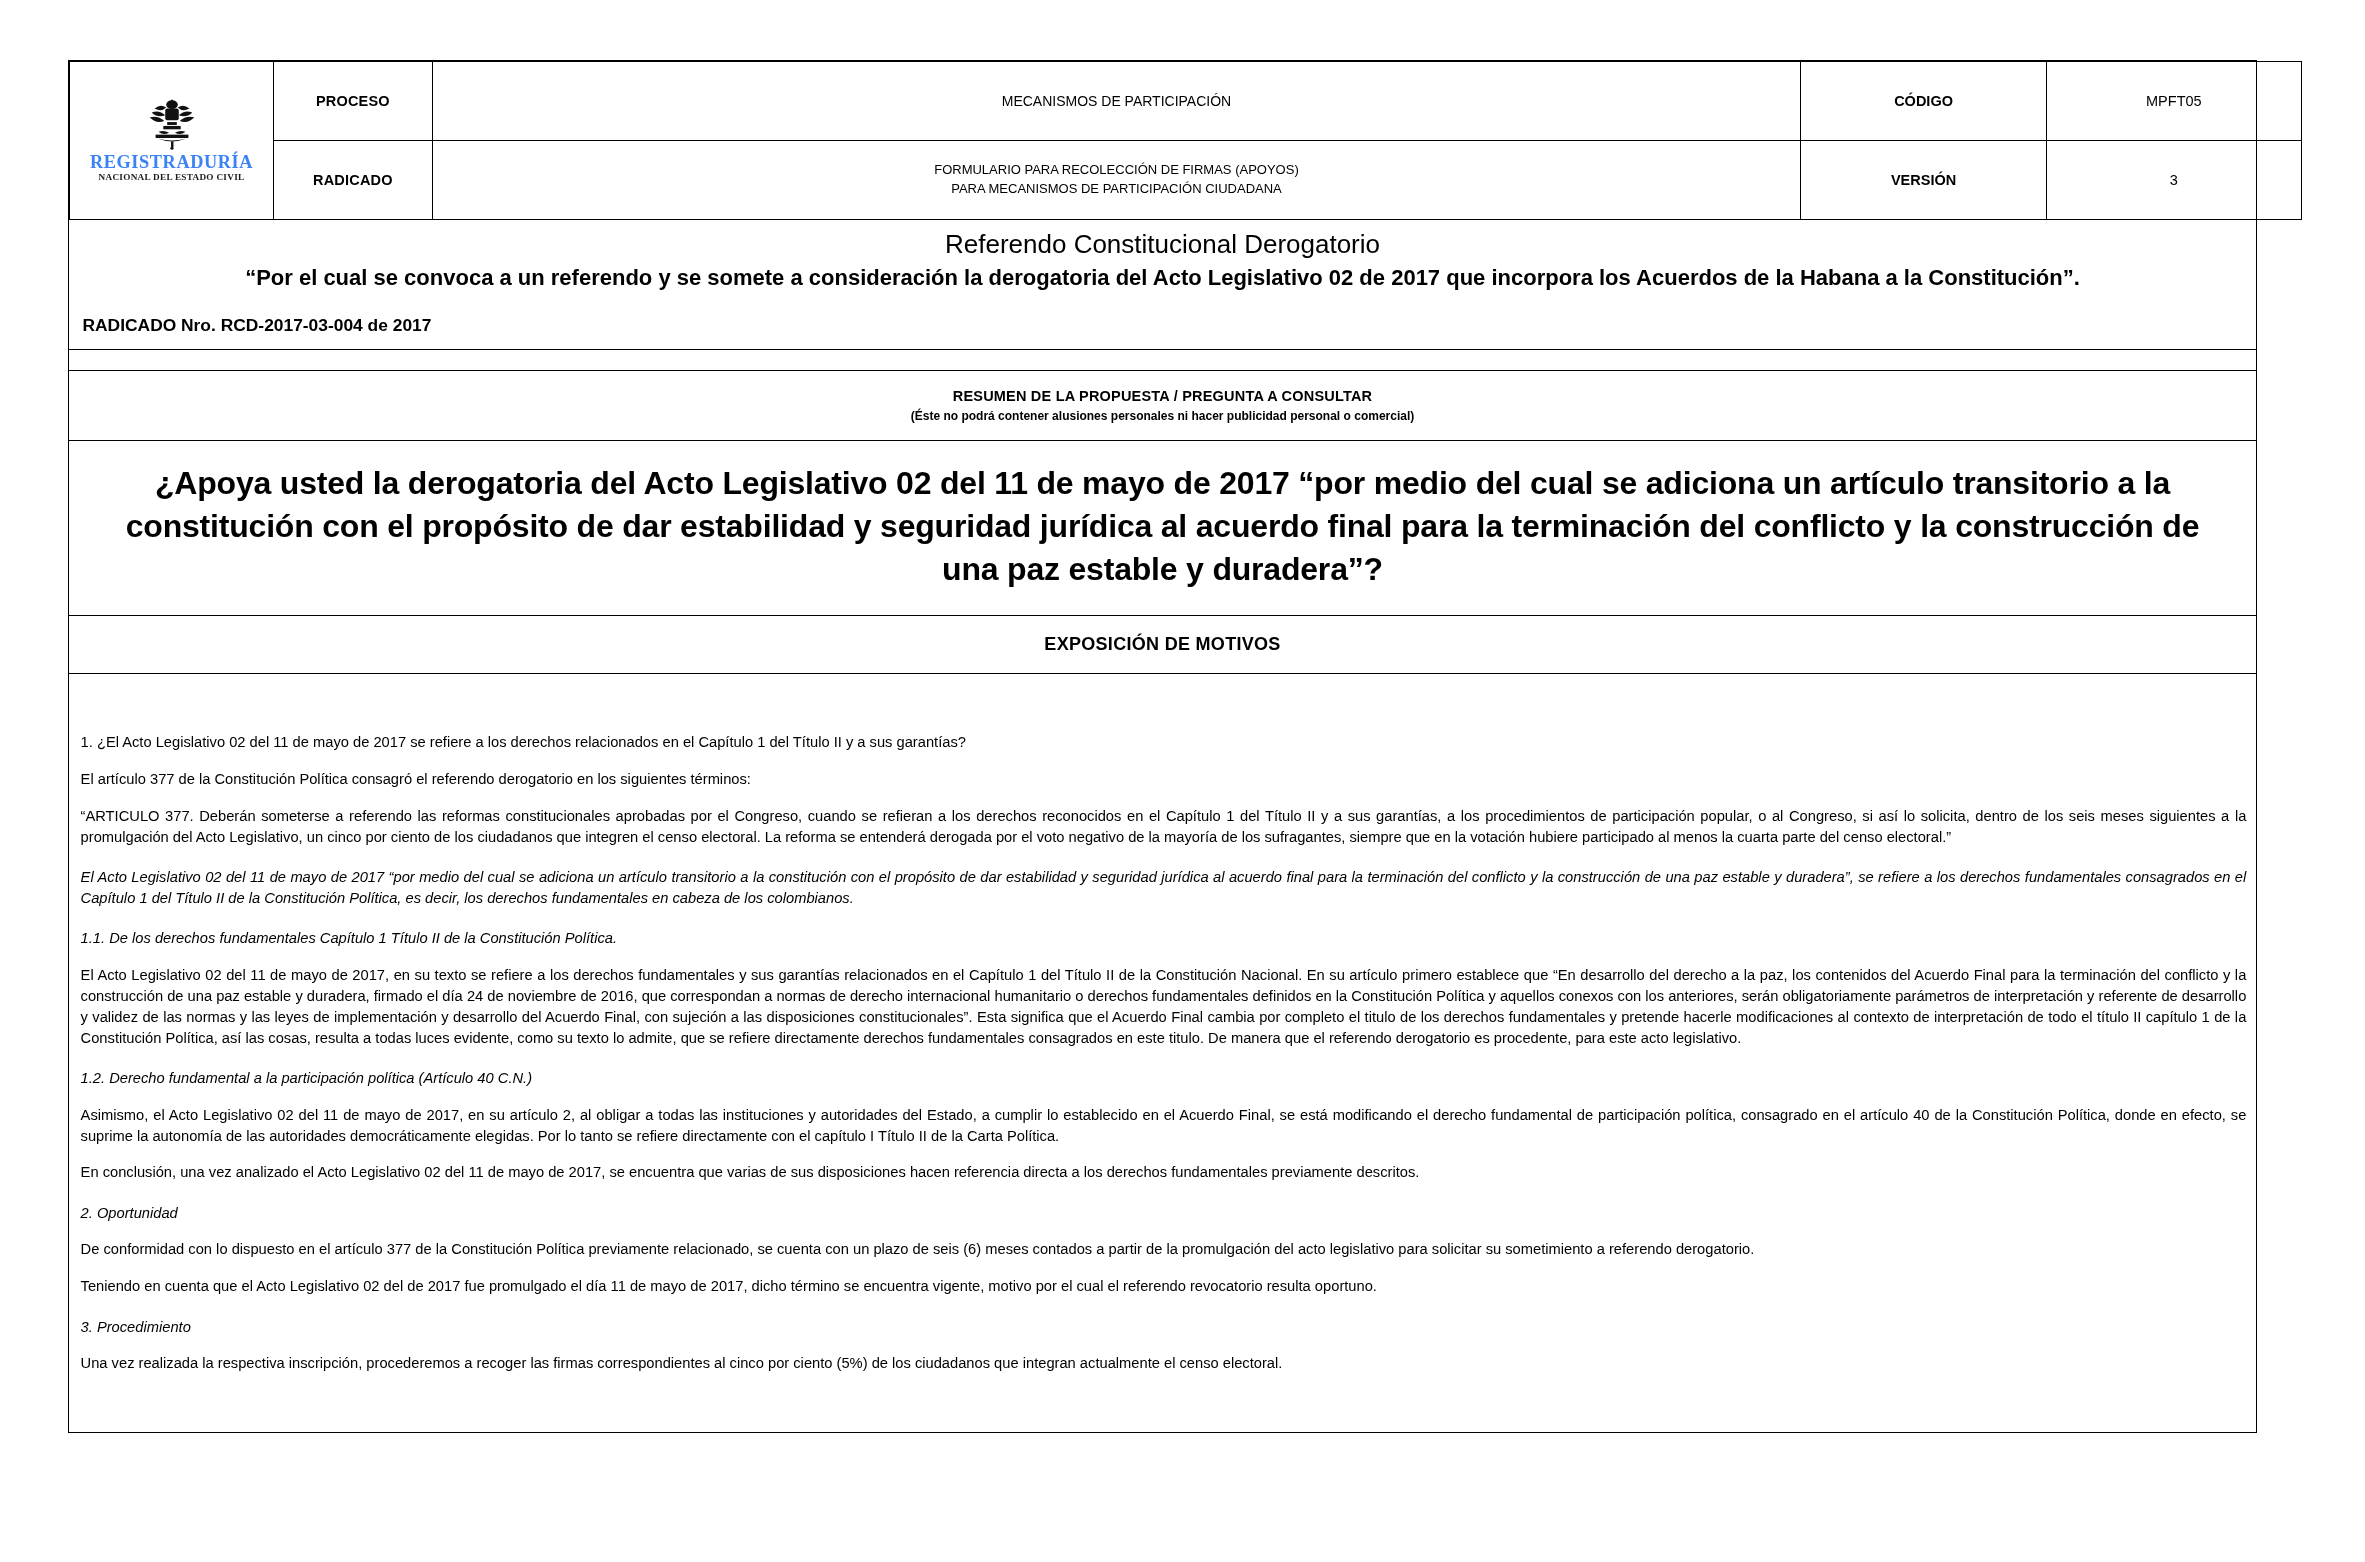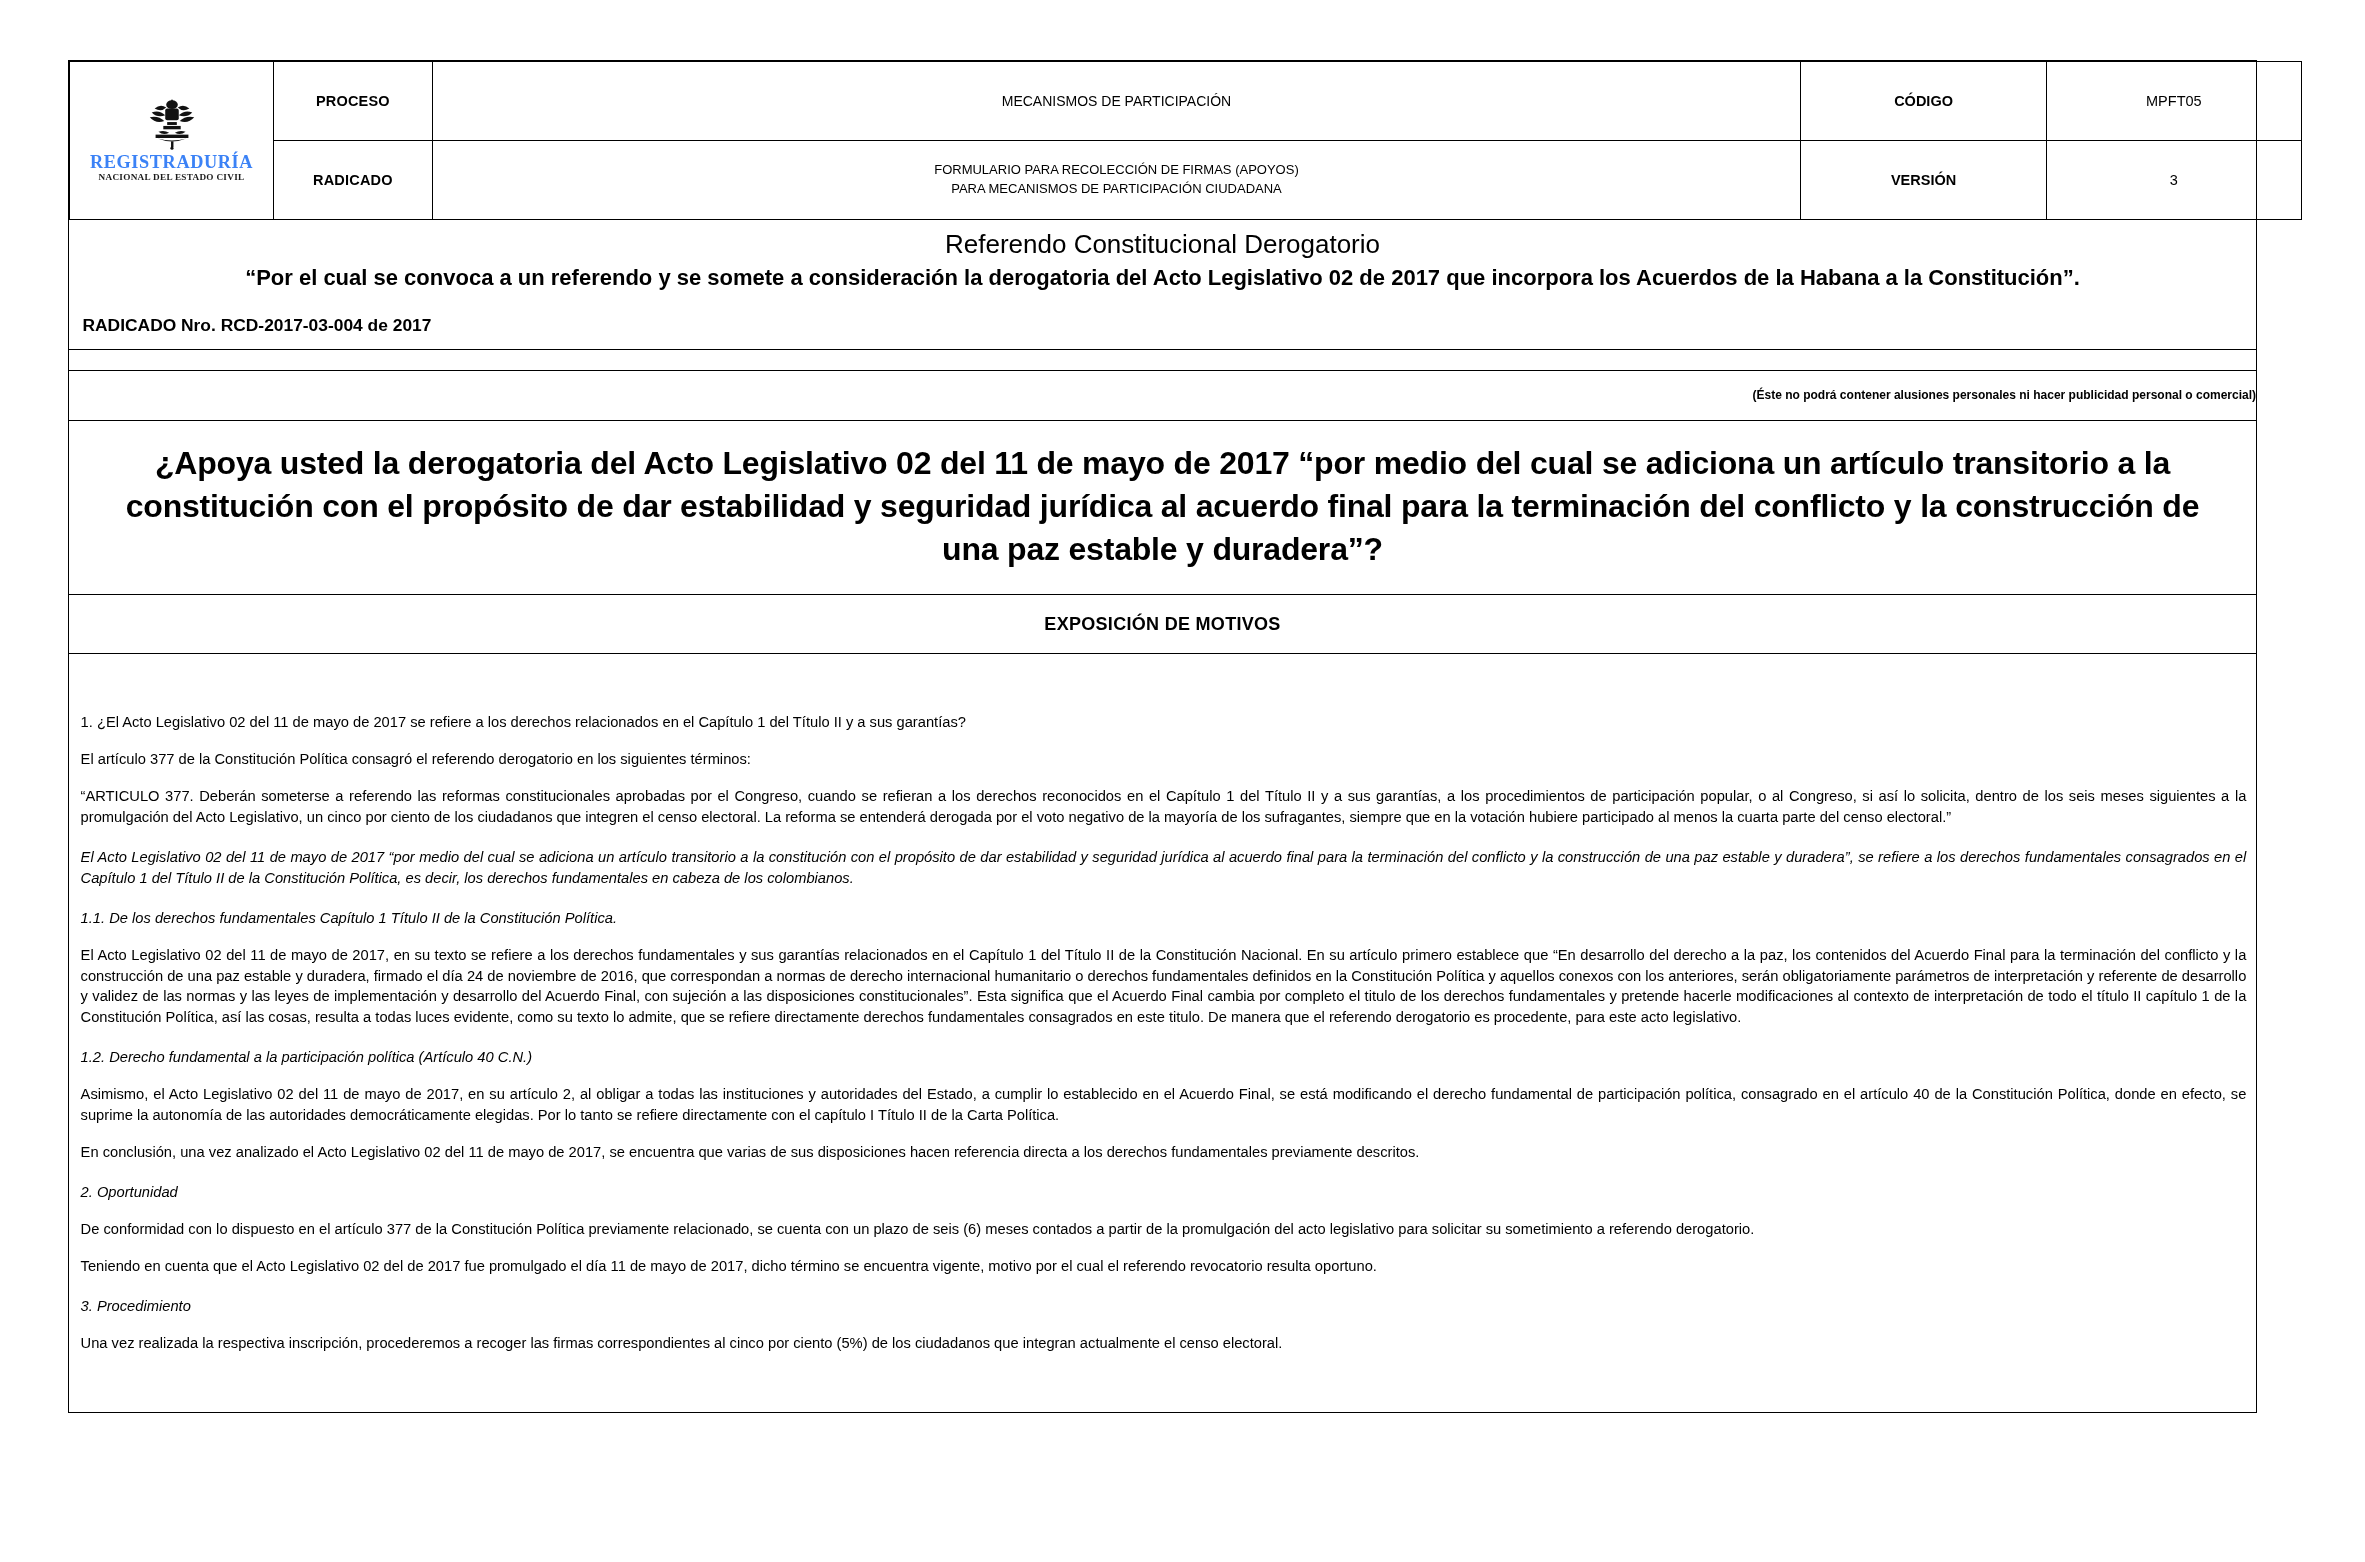--- a/index.html
+++ b/index.html
@@ -150,21 +150,20 @@
   .resumen-title {
     font-size: 14.5px;
     font-weight: bold;
     letter-spacing: 0.2px;
     line-height: 1.4;
   }
   .resumen-note {
     font-size: 12px;
     font-weight: bold;
     line-height: 1.5;
-    text-align: right;
   }
 
   
   .question-band {
     border-bottom: 1.9px solid #000;
     padding: 21px 25px 23px 25px;
     text-align: center;
     box-sizing: border-box;
   }
   .question-text {
@@ -256,20 +255,21 @@
     <div class="title-band">
       <div class="title-line-1">Referendo Constitucional Derogatorio</div>
       <div class="title-line-2">“Por el cual se convoca a un referendo y se somete a consideración la derogatoria del Acto Legislativo 02 de 2017 que incorpora los Acuerdos de la Habana a la Constitución”.</div>
     </div>
 
     <div class="radicado-band">RADICADO Nro. RCD-2017-03-004 de 2017</div>
 
     <div class="thin-strip"></div>
 
     <div class="resumen-band">
+      <div class="resumen-title">RESUMEN DE LA PROPUESTA / PREGUNTA A CONSULTAR</div>
       <div class="resumen-note">(Éste no podrá contener alusiones personales ni hacer publicidad personal o comercial)</div>
     </div>
 
     <div class="question-band">
       <div class="question-text">¿Apoya usted la derogatoria del Acto Legislativo 02 del 11 de mayo de 2017 “por medio del cual se adiciona un artículo transitorio a la constitución con el propósito de dar estabilidad y seguridad jurídica al acuerdo final para la terminación del conflicto y la construcción de una paz estable y duradera”?</div>
     </div>
 
     <div class="expo-band">
       <div class="expo-title">EXPOSICIÓN DE MOTIVOS</div>
     </div>

